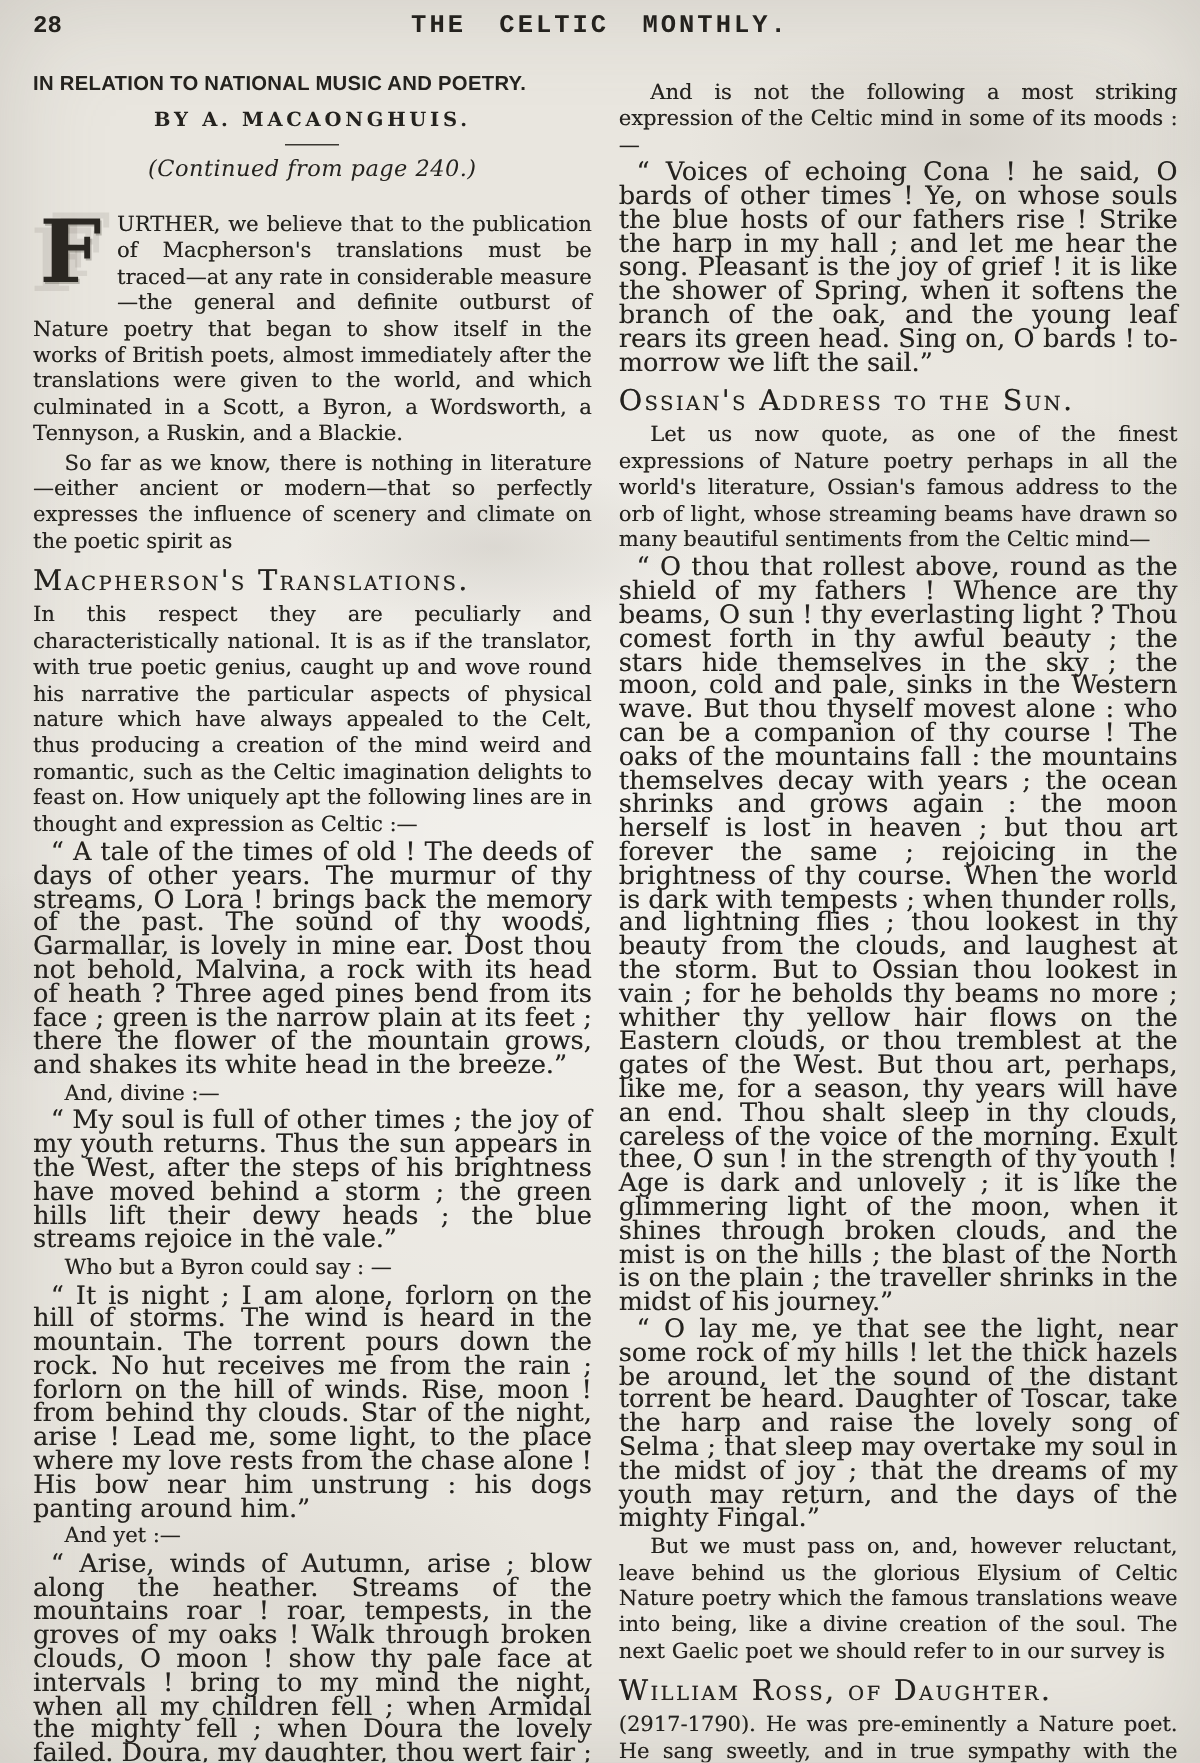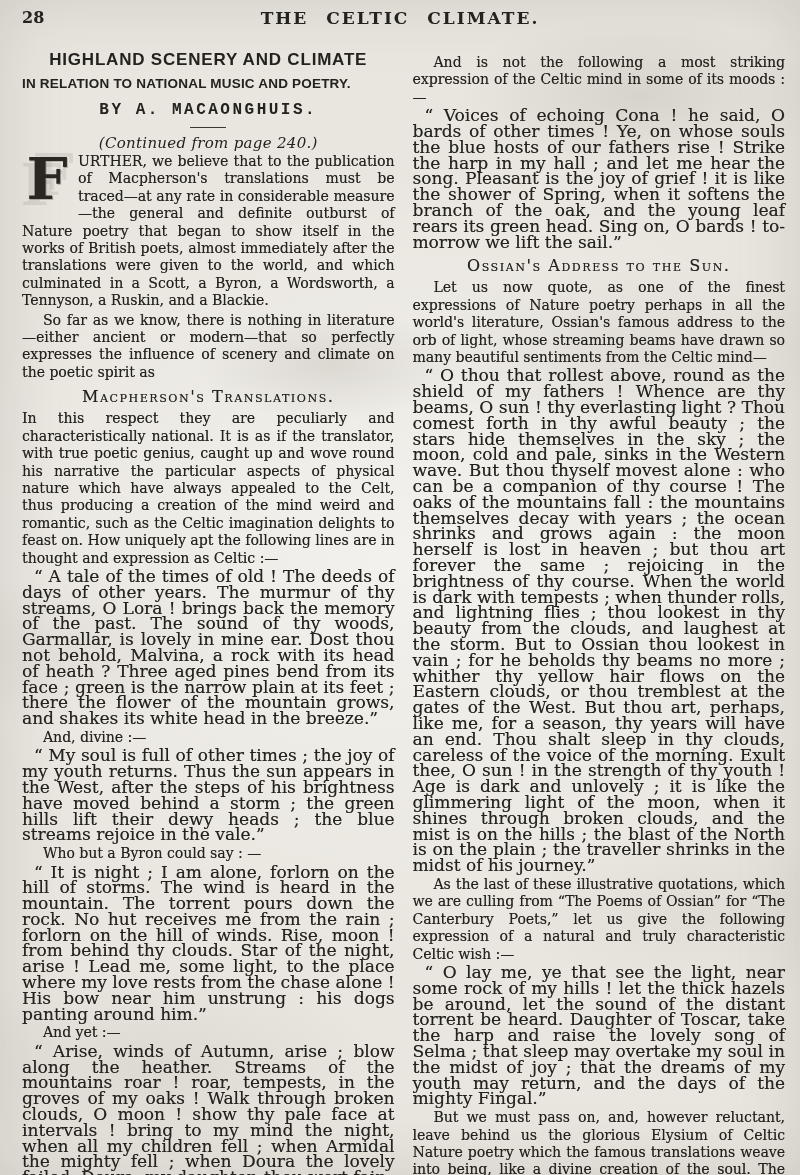--- a/index.html
+++ b/index.html
@@ -17,21 +17,21 @@
       radial-gradient(ellipse 190px 80px  at 330px 365px, rgba(145,139,129,0.20), rgba(145,139,129,0) 70%),
       radial-gradient(ellipse 300px 130px at 630px 350px, rgba(155,149,141,0.15), rgba(155,149,141,0) 70%),
       radial-gradient(ellipse 240px 110px at 80px 650px,  rgba(160,153,143,0.13), rgba(160,153,143,0) 70%),
       radial-gradient(ellipse 330px 150px at 150px 1070px,rgba(157,151,142,0.16), rgba(157,151,142,0) 70%),
       radial-gradient(ellipse 280px 120px at 705px 910px, rgba(163,157,147,0.13), rgba(163,157,147,0) 70%),
       radial-gradient(ellipse 600px 500px at 400px 560px, rgba(255,255,255,0.45), rgba(255,255,255,0) 80%),
       #e9e6df;
     box-shadow: inset 0 0 70px rgba(115,110,100,0.22);
   }
 
-  .running-head { position: absolute; top: 6px; left: 0; right: 0; height: 30px; }
+  .running-head { position: absolute; top: 6px; left: 0; right: 0; height: 30px; font-family: Liberation Mono, monospace; }
   .page-number {
     position: absolute; left: 22px; top: 2px;
     font-size: 16px; font-weight: bold;
   }
   .journal-title {
     position: absolute; left: 0; right: 0; top: 2px;
     text-align: center; font-size: 17px; font-weight: bold;
     letter-spacing: 2px; word-spacing: 10px;
   }
 
@@ -47,45 +47,45 @@
     font-family: "Liberation Sans", sans-serif;
     font-size: 17px; font-weight: bold; letter-spacing: 0.8px;
   }
   .article-subtitle {
     margin-top: 6px; text-align: left;
     font-family: "Liberation Sans", sans-serif;
     font-size: 13.5px; font-weight: bold; letter-spacing: 0.2px;
   }
   .byline {
     margin-top: 10px; text-align: center;
-    font-size: 16px; letter-spacing: 2.5px; font-weight: bold; font-family: Liberation Mono, monospace;
+    font-size: 13px; letter-spacing: 2.5px; font-weight: bold;
   }
   .divider-rule {
     width: 36px; margin: 8px auto 6px auto;
     border-top: 1.6px solid #3a3731;
   }
   .continued-note {
     text-align: center; font-style: italic; font-size: 15px;
-    margin-bottom: 1px; letter-spacing: 0.3px;
+    margin-bottom: 21px; letter-spacing: 0.3px;
   }
 
   
   .body-para {
     font-size: 14px; line-height: 17.4px; text-align: justify;
     text-indent: 1.5em; margin-bottom: 2px;
     text-shadow: 0.2px 0.2px 0.3px rgba(38,35,30,0.55);
   }
   .no-indent { text-indent: 0; }
   .quote-para {
     font-size: 17px; line-height: 15.8px; text-align: justify;
     text-indent: 0.7em; margin: 2px 0 2px 0;
     text-shadow: 0.15px 0.15px 0.25px rgba(38,35,30,0.5);
   }
   .section-heading {
-    text-align: center; font-size: 16px; font-weight: normal;
+    text-align: left; font-size: 19px; font-weight: normal;
     font-variant: small-caps; letter-spacing: 1.6px;
     margin: 6px 0 4px 0;
     text-shadow: 0.2px 0.2px 0.3px rgba(38,35,30,0.55);
   }
 
   
   .first-para { text-indent: 0; }
   .dropcap {
     float: left;
     width: 50px; height: 52px;
@@ -102,27 +102,26 @@
 
   .col-right { padding-top: 12px; }
 </style>
 </head>
 <body>
 
 <div class="page">
 
   <header class="running-head">
     <span class="page-number">28</span>
-    <span class="journal-title">THE CELTIC CLIMATE.</span>
+    <span class="journal-title">THE CELTIC MONTHLY.</span>
   </header>
 
   <div class="columns">
 
     <div class="col col-left">
-      <h1 class="article-title">HIGHLAND SCENERY AND CLIMATE</h1>
       <h2 class="article-subtitle">IN RELATION TO NATIONAL MUSIC AND POETRY.</h2>
       <div class="byline">BY A. MACAONGHUIS.</div>
       <div class="divider-rule"></div>
       <div class="continued-note">(Continued from page 240.)</div>
 
       <p class="body-para first-para"><span class="dropcap">F</span><span>URTHER, we believe that to the publication of Macpherson's translations must be traced—at any rate in considerable measure—the general and definite outburst of Nature poetry that began to show itself in the works of British poets, almost immediately after the translations were given to the world, and which culminated in a Scott, a Byron, a Wordsworth, a Tennyson, a Ruskin, and a Blackie.</span></p>
 
       <p class="body-para">So far as we know, there is nothing in literature—either ancient or modern—that so perfectly expresses the influence of scenery and climate on the poetic spirit as</p>
 
       <h3 class="section-heading">Macpherson's Translations.</h3>
@@ -139,21 +138,20 @@
     </div>
 
     <div class="col col-right">
       <p class="body-para">And is not the following a most striking expression of the Celtic mind in some of its moods :—</p>
       <p class="quote-para">“ Voices of echoing Cona ! he said, O bards of other times ! Ye, on whose souls the blue hosts of our fathers rise ! Strike the harp in my hall ; and let me hear the song. Pleasant is the joy of grief ! it is like the shower of Spring, when it softens the branch of the oak, and the young leaf rears its green head. Sing on, O bards ! to-morrow we lift the sail.”</p>
 
       <h3 class="section-heading">Ossian's Address to the Sun.</h3>
 
       <p class="body-para">Let us now quote, as one of the finest expressions of Nature poetry perhaps in all the world's literature, Ossian's famous address to the orb of light, whose streaming beams have drawn so many beautiful sentiments from the Celtic mind—</p>
       <p class="quote-para">“ O thou that rollest above, round as the shield of my fathers ! Whence are thy beams, O sun ! thy everlasting light ? Thou comest forth in thy awful beauty ; the stars hide themselves in the sky ; the moon, cold and pale, sinks in the Western wave. But thou thyself movest alone : who can be a companion of thy course ! The oaks of the mountains fall : the mountains themselves decay with years ; the ocean shrinks and grows again : the moon herself is lost in heaven ; but thou art forever the same ; rejoicing in the brightness of thy course. When the world is dark with tempests ; when thunder rolls, and lightning flies ; thou lookest in thy beauty from the clouds, and laughest at the storm. But to Ossian thou lookest in vain ; for he beholds thy beams no more ; whither thy yellow hair flows on the Eastern clouds, or thou tremblest at the gates of the West. But thou art, perhaps, like me, for a season, thy years will have an end. Thou shalt sleep in thy clouds, careless of the voice of the morning. Exult thee, O sun ! in the strength of thy youth ! Age is dark and unlovely ; it is like the glimmering light of the moon, when it shines through broken clouds, and the mist is on the hills ; the blast of the North is on the plain ; the traveller shrinks in the midst of his journey.”</p>
-      <p class="body-para">As the last of these illustrative quotations, which we are culling from “The Poems of Ossian” for “The Canterbury Poets,” let us give the following expression of a natural and truly characteristic Celtic wish :—</p>
       <p class="quote-para">“ O lay me, ye that see the light, near some rock of my hills ! let the thick hazels be around, let the sound of the distant torrent be heard. Daughter of Toscar, take the harp and raise the lovely song of Selma ; that sleep may overtake my soul in the midst of joy ; that the dreams of my youth may return, and the days of the mighty Fingal.”</p>
       <p class="body-para">But we must pass on, and, however reluctant, leave behind us the glorious Elysium of Celtic Nature poetry which the famous translations weave into being, like a divine creation of the soul. The next Gaelic poet we should refer to in our survey is</p>
 
       <h3 class="section-heading">William Ross, of Daughter.</h3>
 
       <p class="body-para no-indent">(2917-1790). He was pre-eminently a Nature poet. He sang sweetly, and in true sympathy with the inspiration of his native Highlands.</p>
     </div>
 
   </div>
 </div>

